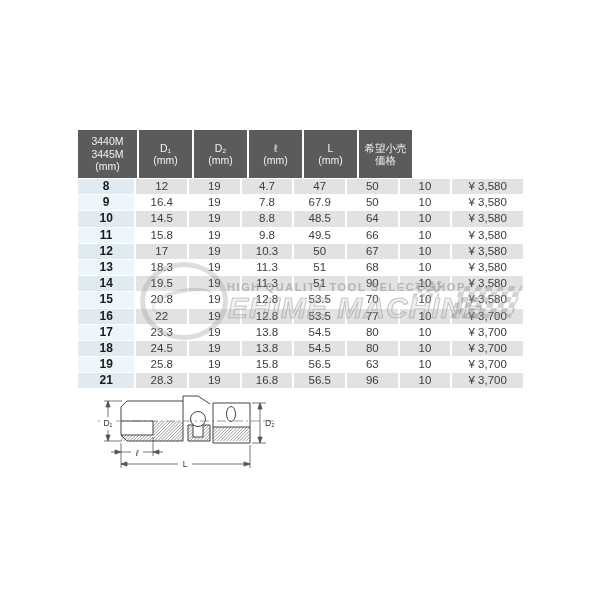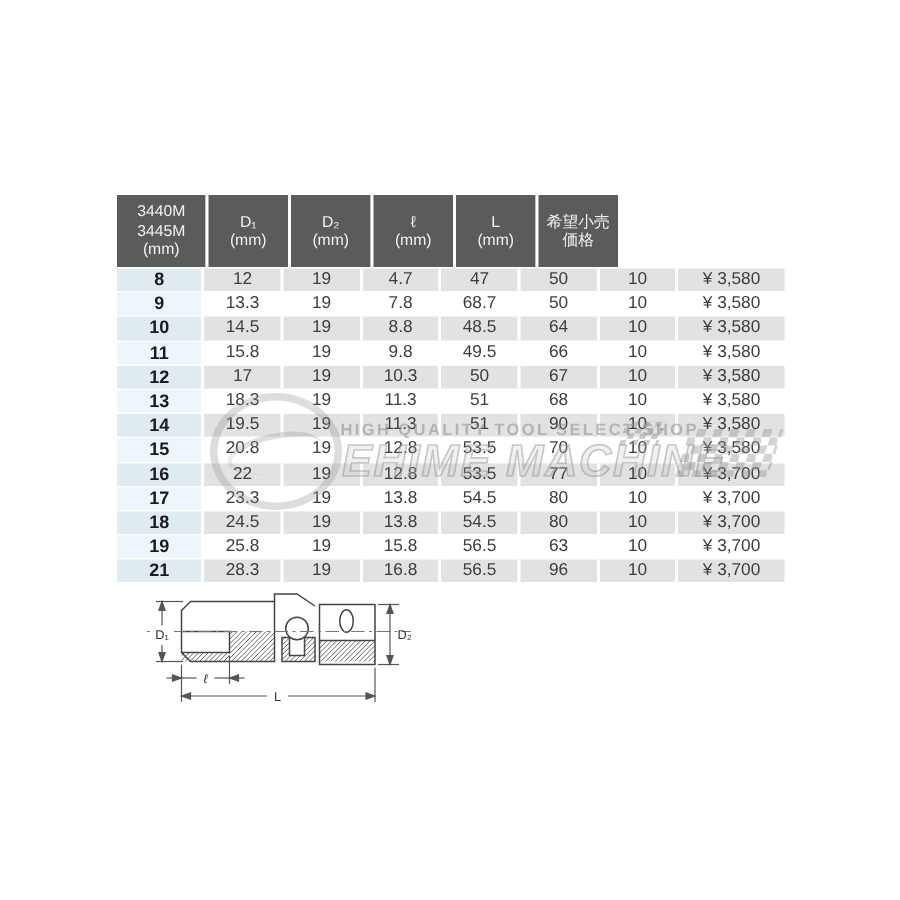--- a/index.html
+++ b/index.html
@@ -111,24 +111,24 @@
           <div class="td">12</div>
           <div class="td">19</div>
           <div class="td">4.7</div>
           <div class="td">47</div>
           <div class="td">50</div>
           <div class="td">10</div>
           <div class="td">¥ 3,580</div>
         </div>
         <div class="tr white">
           <div class="td">9</div>
-          <div class="td">13.3</div>
+          <div class="td">16.4</div>
           <div class="td">19</div>
           <div class="td">7.8</div>
-          <div class="td">68.7</div>
+          <div class="td">67.9</div>
           <div class="td">50</div>
           <div class="td">10</div>
           <div class="td">¥ 3,580</div>
         </div>
         <div class="tr gray">
           <div class="td">10</div>
           <div class="td">14.5</div>
           <div class="td">19</div>
           <div class="td">8.8</div>
           <div class="td">48.5</div>

